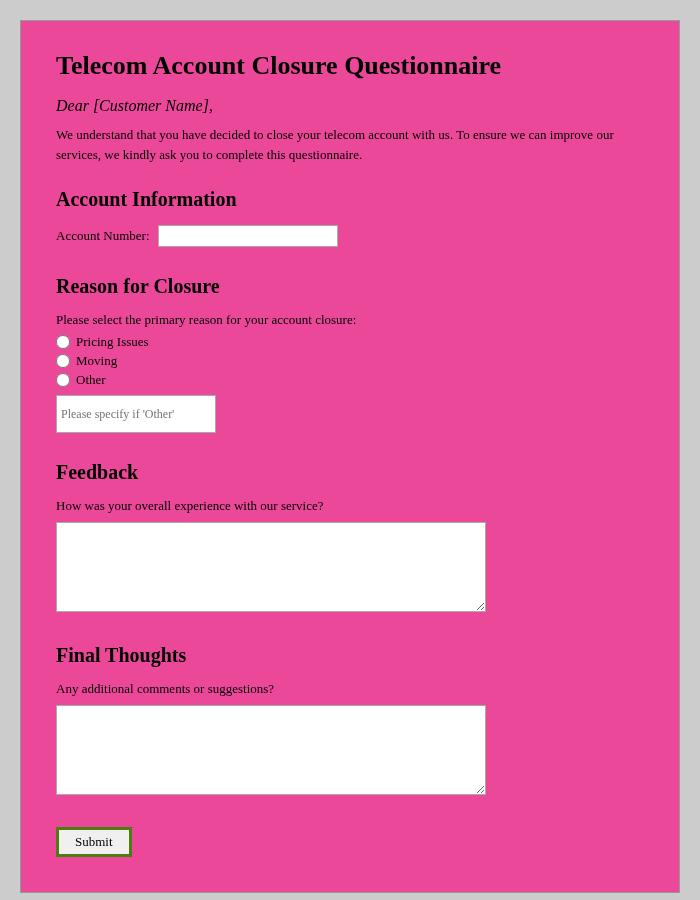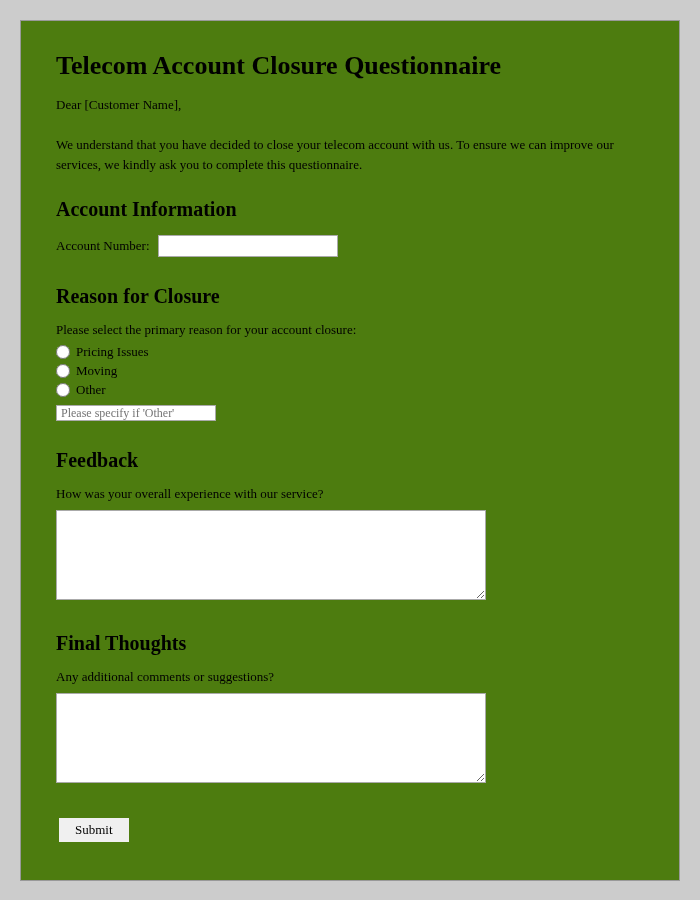--- a/index.html
+++ b/index.html
@@ -15,35 +15,36 @@
       align-items: flex-start;
       min-height: 900px;
       padding: 20px;
       font-family: serif;
       font-size: 14px;
       color: #000;
     }
 
     .page-container {
       width: 660px;
-      background: #4d7c0f;
+      background: #ec4899;
       border: 1px solid #999;
       padding: 30px 35px 35px 35px;
     }
 
     .page-title {
       font-size: 26px;
       font-weight: bold;
       margin-bottom: 16px;
       font-family: serif;
     }
 
     .greeting {
-      margin-bottom: 22px;
-      font-size: 13px;
+      margin-bottom: 10px;
+      font-size: 16px;
+      font-style: italic;
     }
 
     .intro-text {
       margin-bottom: 24px;
       font-size: 13px;
       line-height: 1.5;
     }
 
     .section-heading {
       font-size: 20px;
@@ -94,21 +95,21 @@
       width: 14px;
       height: 14px;
       margin: 0;
     }
 
     .other-specify-input {
       border: 1px solid #aaa;
       padding: 2px 4px;
       font-size: 12px;
       width: 160px;
-      height: 16px;
+      height: 38px;
       margin-top: 4px;
       font-family: serif;
       color: #888;
     }
 
     .textarea-label {
       font-size: 13px;
       margin-bottom: 8px;
     }
 

